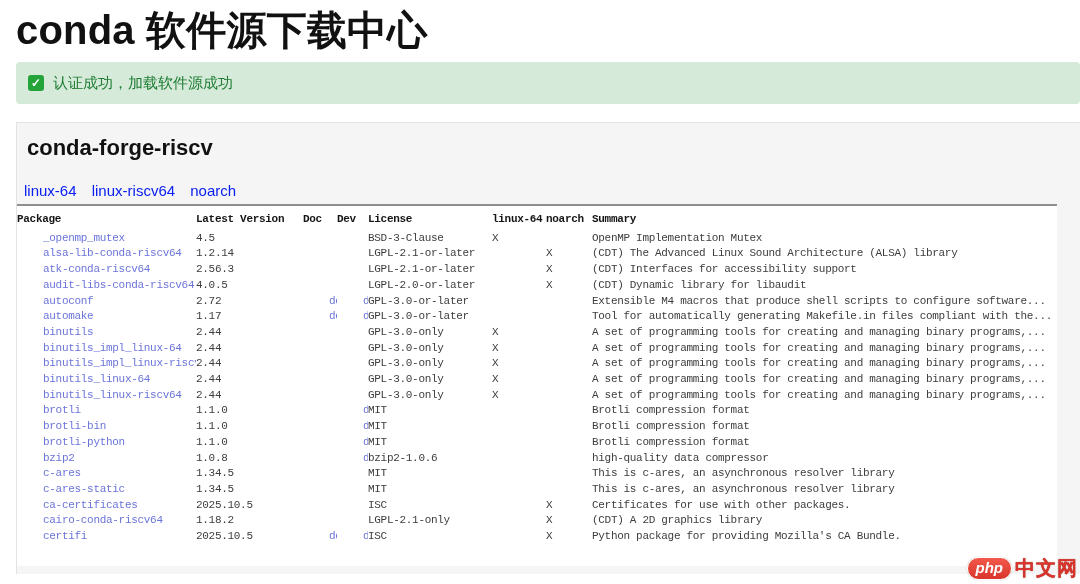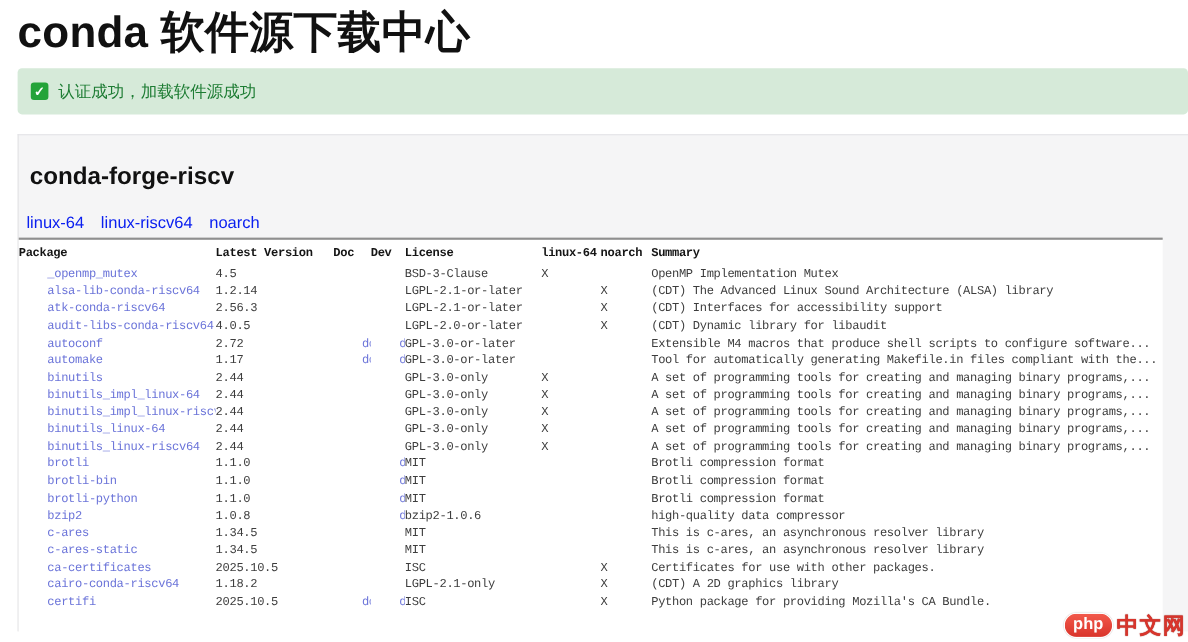--- a/index.html
+++ b/index.html
@@ -30,21 +30,21 @@
     background:var(--success-icon);
     color:#fff;font-size:12px;font-weight:bold;
     display:inline-flex;align-items:center;justify-content:center;
     margin-right:9px;flex:0 0 auto;
   }
   
   .card{
     margin:18px 0 0 16px;
     background:var(--card-bg);
     border:1px solid #e3e3e6;border-right:none;border-bottom:none;
-    padding-top:24px;
+    padding-top:12px;
     height:452px;box-sizing:border-box;
   }
   .channel-title{
     margin:0 0 0 10px;
     font-size:22px;line-height:26px;font-weight:700;color:#111;
   }
   .feed-links{
     margin:23px 0 0 10px;
     font-size:17px;font-weight:700;
   }
@@ -80,21 +80,21 @@
   .col-summary{width:auto;margin-top:32px;}
   
   .watermark{
     position:absolute;right:2px;bottom:2px;
     display:flex;align-items:center;gap:3px;
   }
   .wm-badge{
     background:linear-gradient(#f2594b,var(--wm-red));
     border:1px solid #fff;
     border-radius:12px;padding:1px 8px 3px;
-    color:#fff;font-weight:700;font-size:15px;
+    color:#fff;font-weight:700;font-style:italic;font-size:15px;
     box-shadow:0 0 1px rgba(0,0,0,.4);
   }
   .wm-text{
     font-size:20px;font-weight:700;color:var(--wm-red);
     text-shadow:0 0 1px #8d2018;
     letter-spacing:1px;
   }
 </style>
 </head>
 <body>

